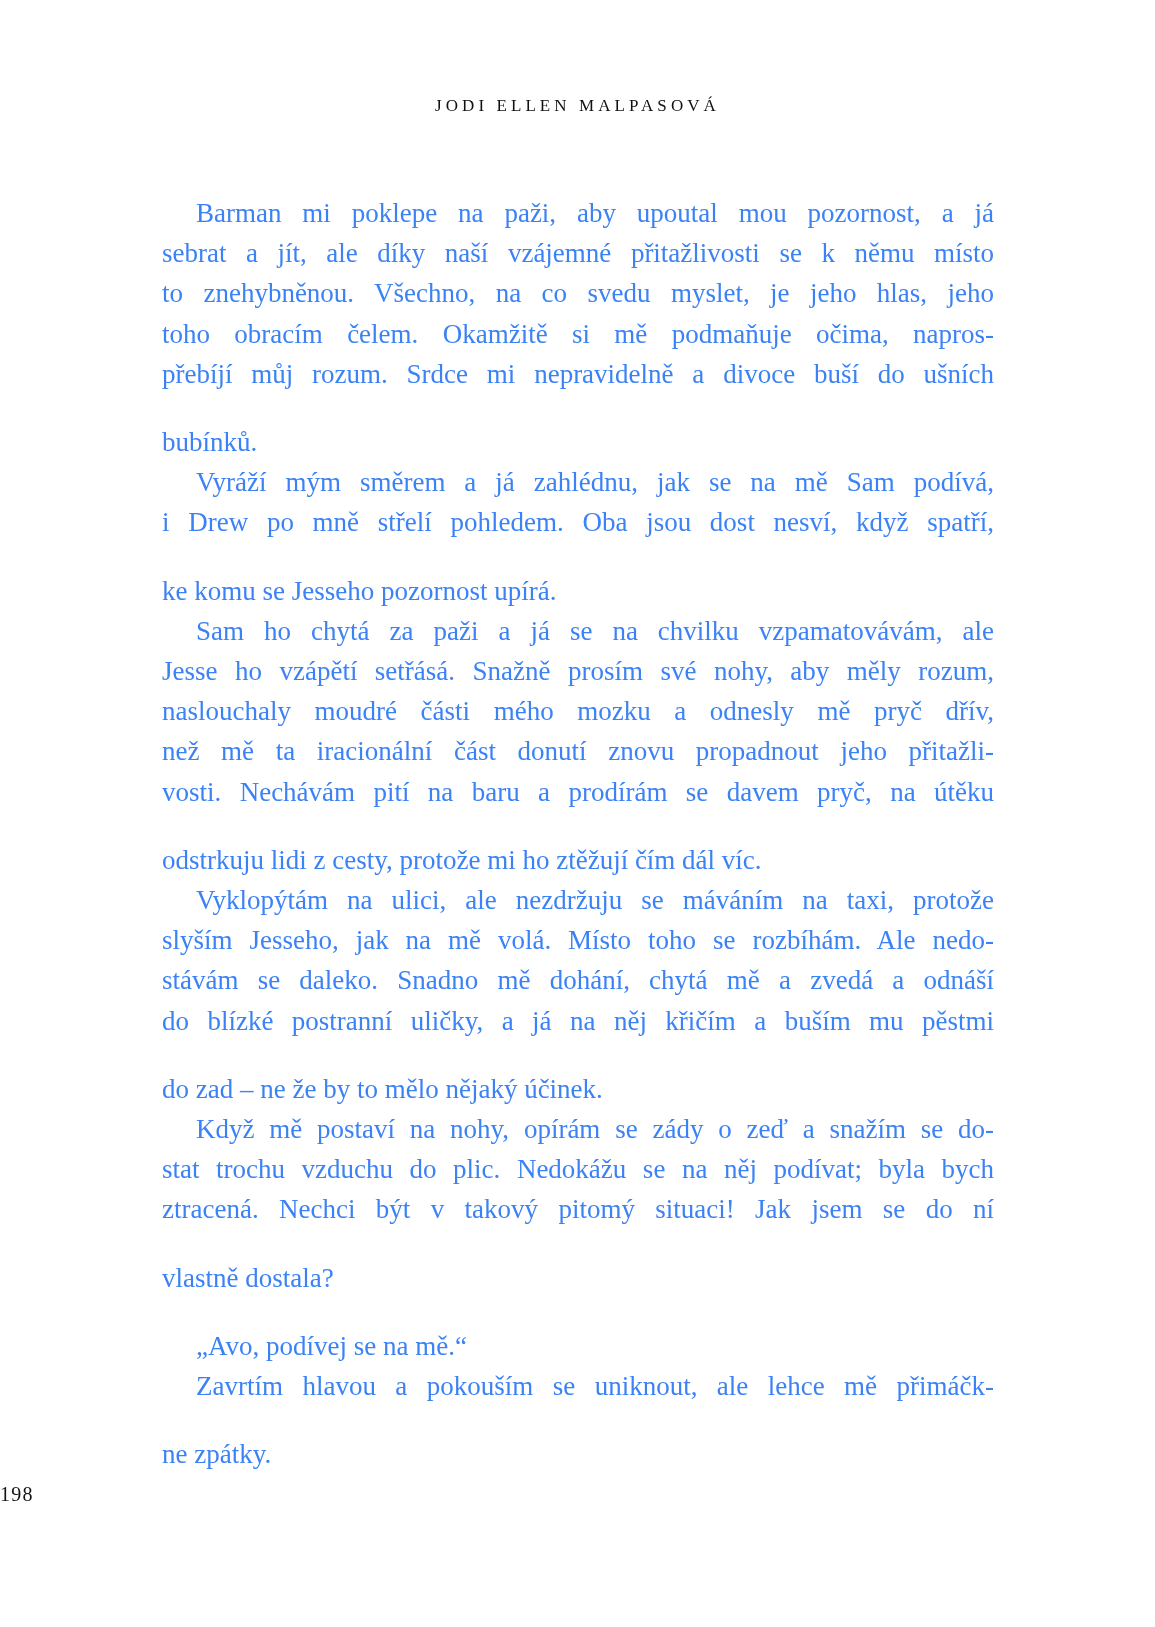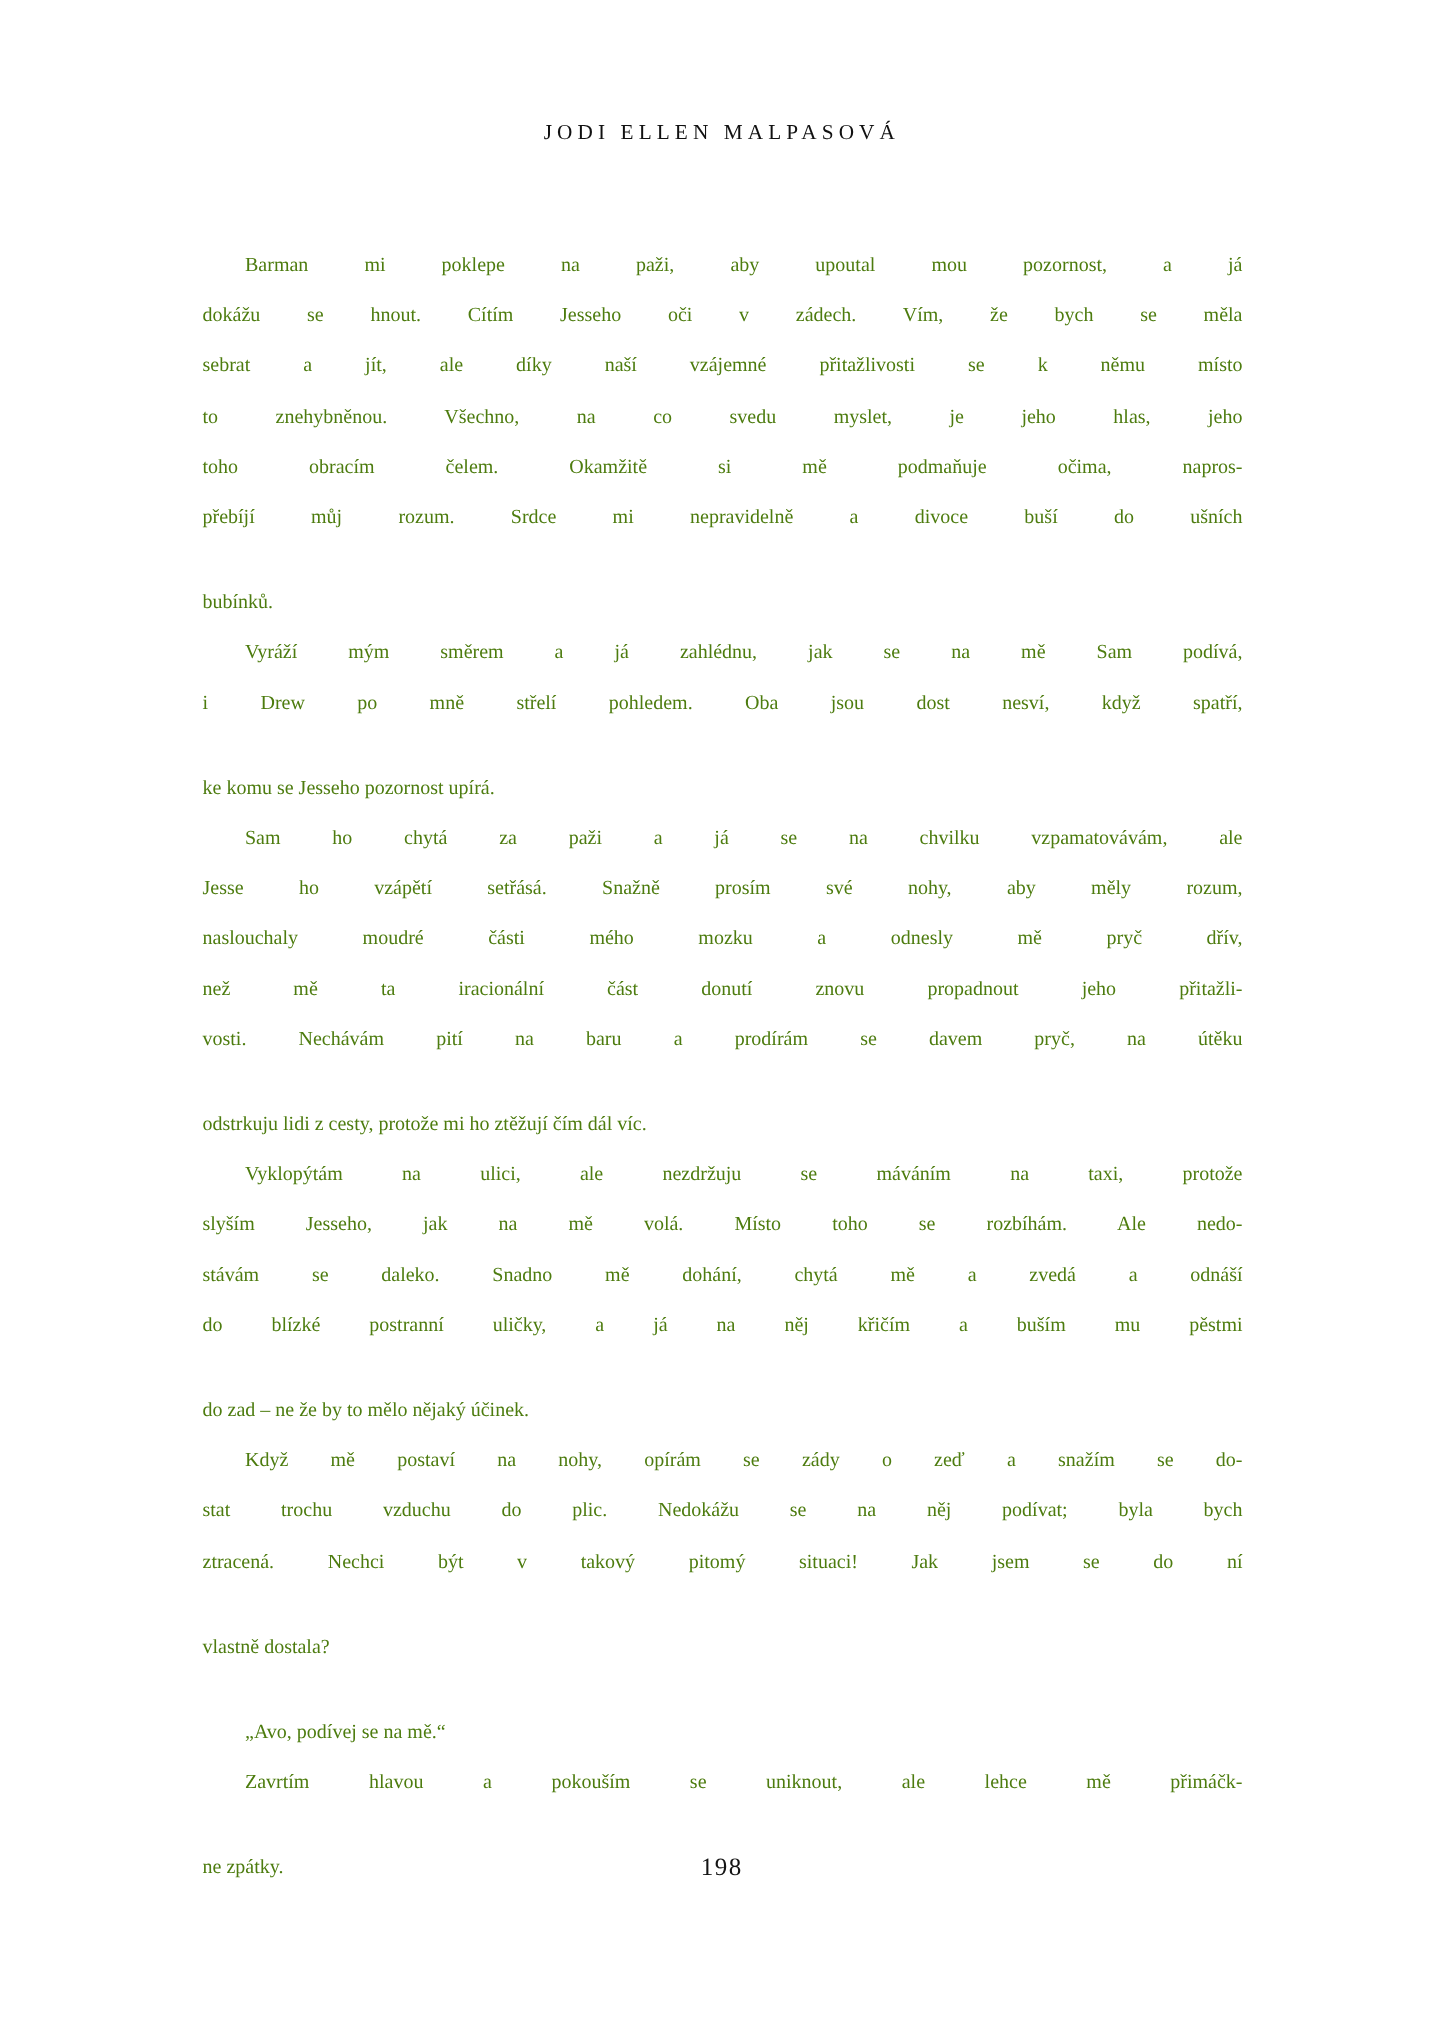--- a/index.html
+++ b/index.html
@@ -25,56 +25,54 @@
     font-size: 17px;
     font-weight: 400;
     letter-spacing: 0.24em;
     color: #111111;
   }
   .body-text {
     position: absolute;
     left: 162px;
     top: 193px;
     width: 832px;
-    font-size: 16px;
+    font-size: 27px;
     line-height: 40.2px;
-    color: #4d7c0f;
+    color: #3b82f6;
   }
   .body-text .line {
     text-align: justify;
     text-align-last: justify;
     white-space: normal;
   }
   .body-text .line.last {
     text-align-last: left;
     margin-top: 28px;
   }
   .body-text .line.first {
     text-indent: 34px;
   }
   .page-number {
     position: absolute;
     top: 1483px;
     left: 0;
     right: 0;
-    text-align: center;
     font-size: 20px;
     letter-spacing: 0.06em;
     color: #141414;
   }
 </style>
 </head>
 <body>
 
 <div class="page">
   <div class="running-head">JODI ELLEN MALPASOVÁ</div>
 
   <div class="body-text">
       <div class="line first">Barman mi poklepe na paži, aby upoutal mou pozornost, a já</div>
-      <div class="line">dokážu se hnout. Cítím Jesseho oči v zádech. Vím, že bych se měla</div>
       <div class="line">sebrat a jít, ale díky naší vzájemné přitažlivosti se k němu místo</div>
       <div class="line">to znehybněnou. Všechno, na co svedu myslet, je jeho hlas, jeho</div>
       <div class="line">toho obracím čelem. Okamžitě si mě podmaňuje očima, napros-</div>
       <div class="line">přebíjí můj rozum. Srdce mi nepravidelně a divoce buší do ušních</div>
       <div class="line last">bubínků.</div>
       <div class="line first">Vyráží mým směrem a já zahlédnu, jak se na mě Sam podívá,</div>
       <div class="line">i Drew po mně střelí pohledem. Oba jsou dost nesví, když spatří,</div>
       <div class="line last">ke komu se Jesseho pozornost upírá.</div>
       <div class="line first">Sam ho chytá za paži a já se na chvilku vzpamatovávám, ale</div>
       <div class="line">Jesse ho vzápětí setřásá. Snažně prosím své nohy, aby měly rozum,</div>

